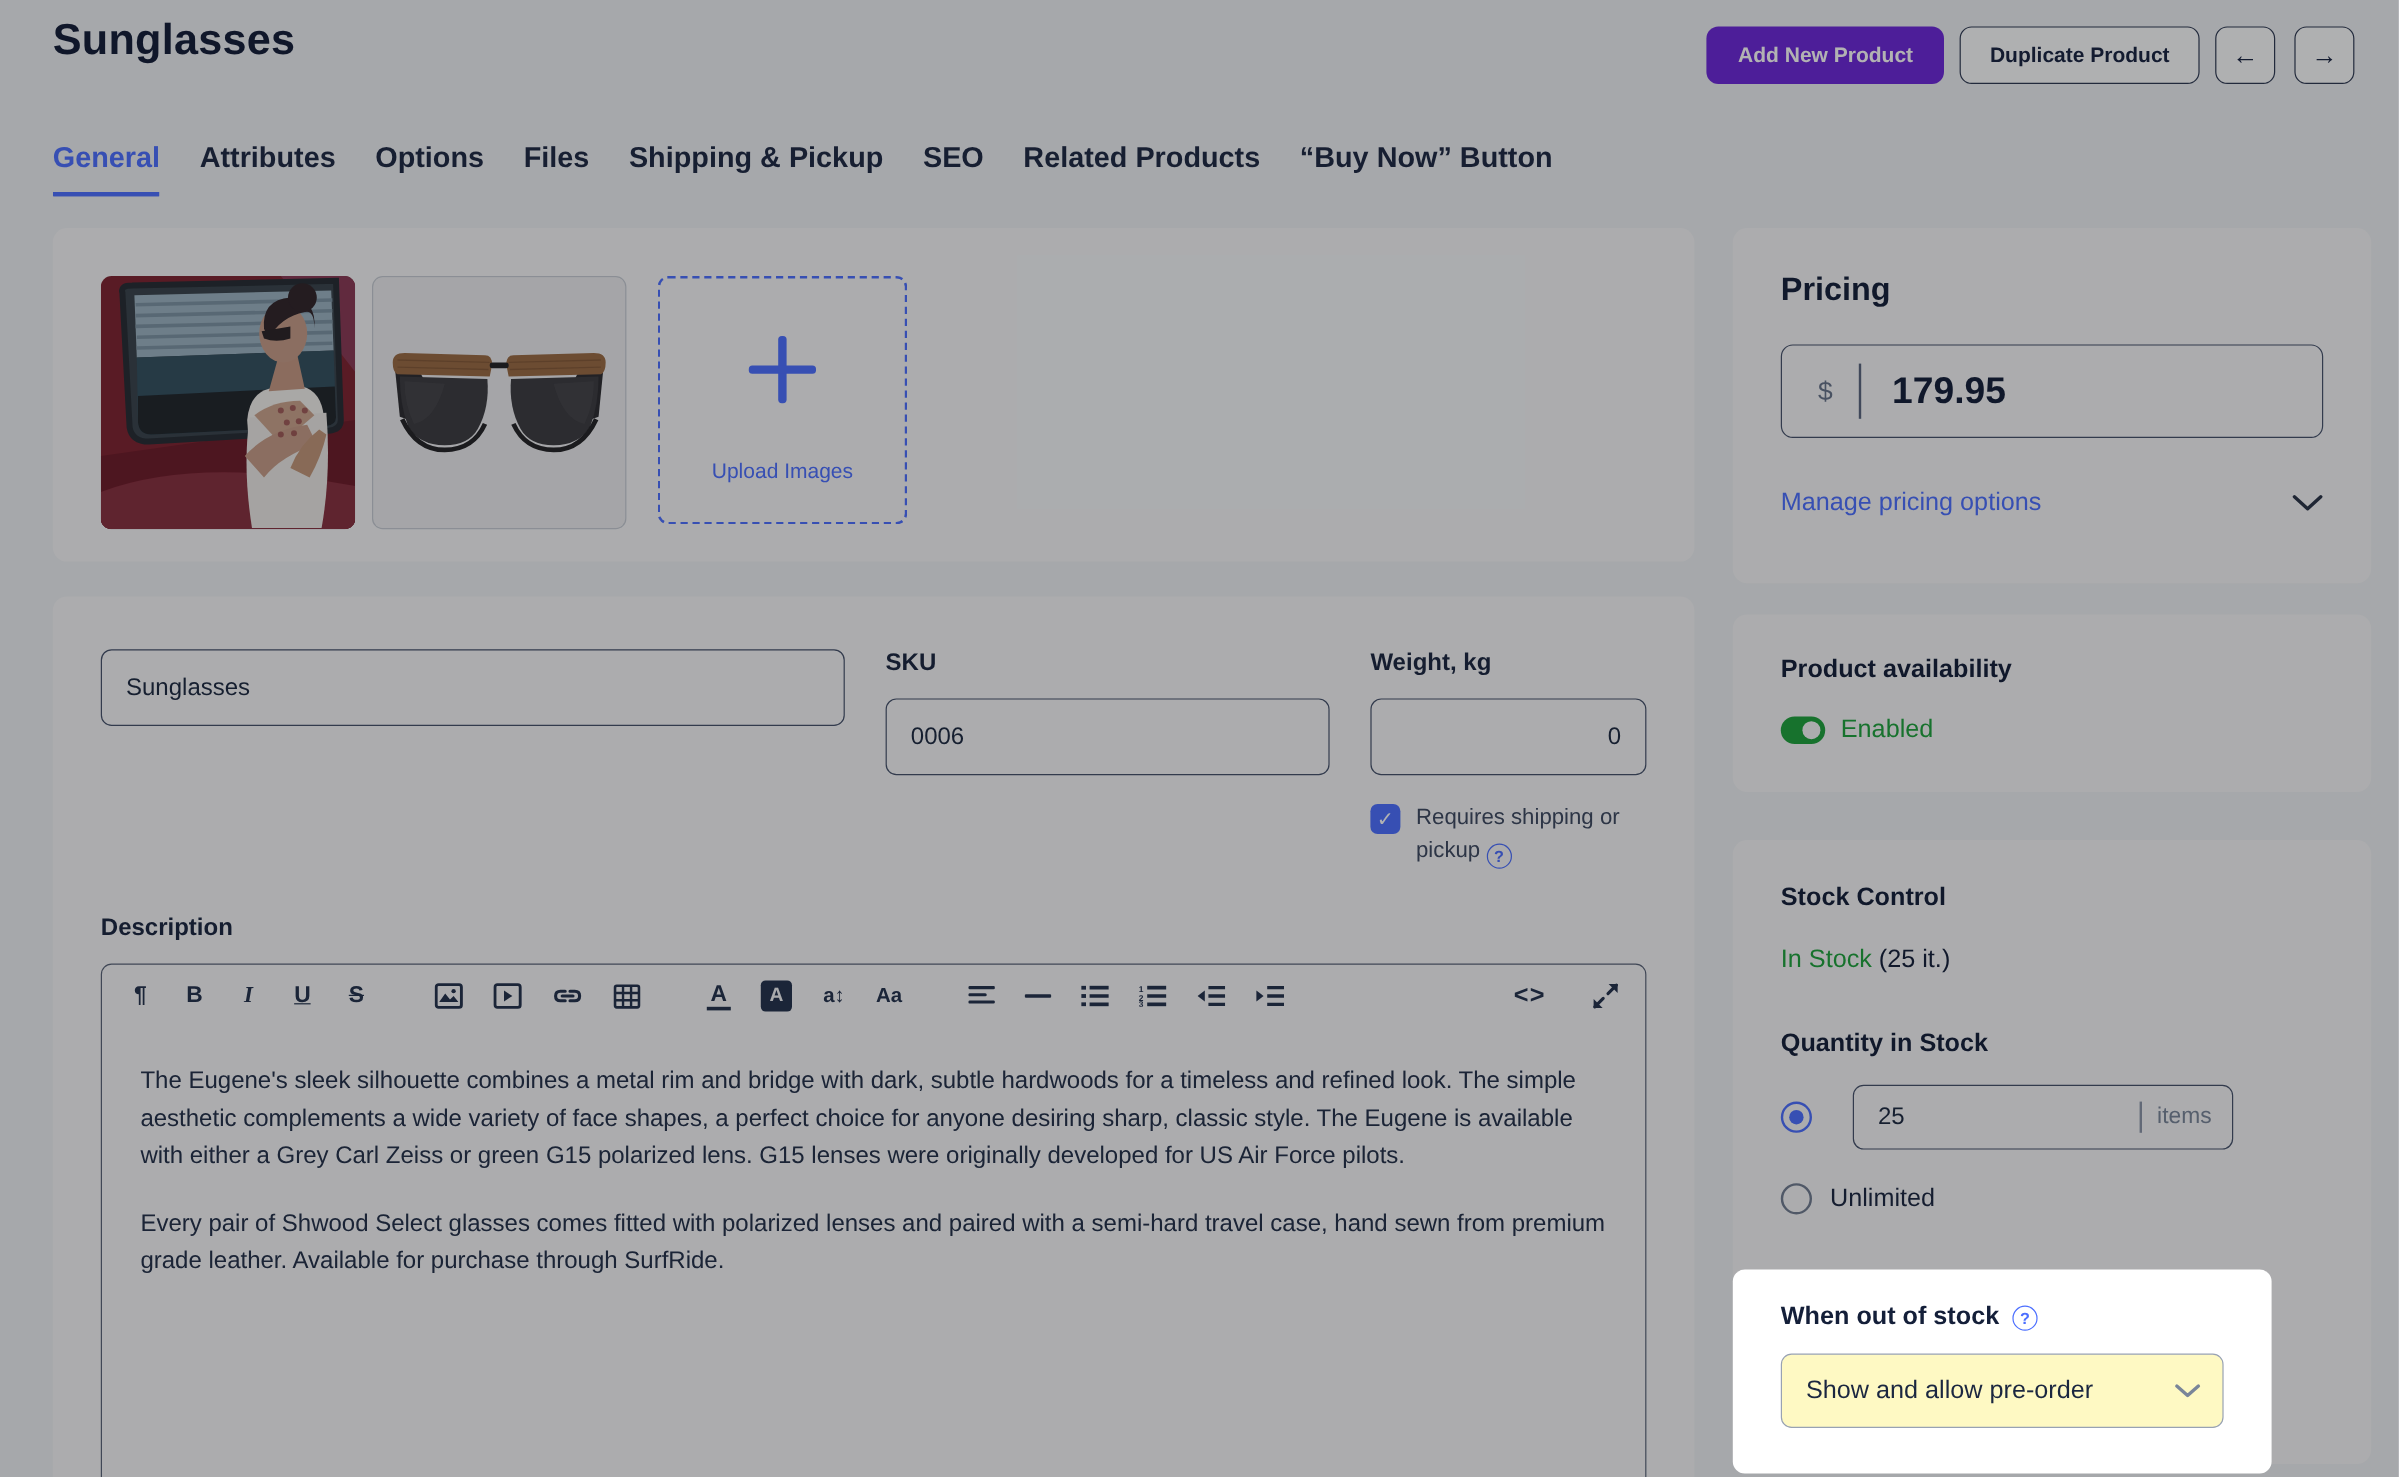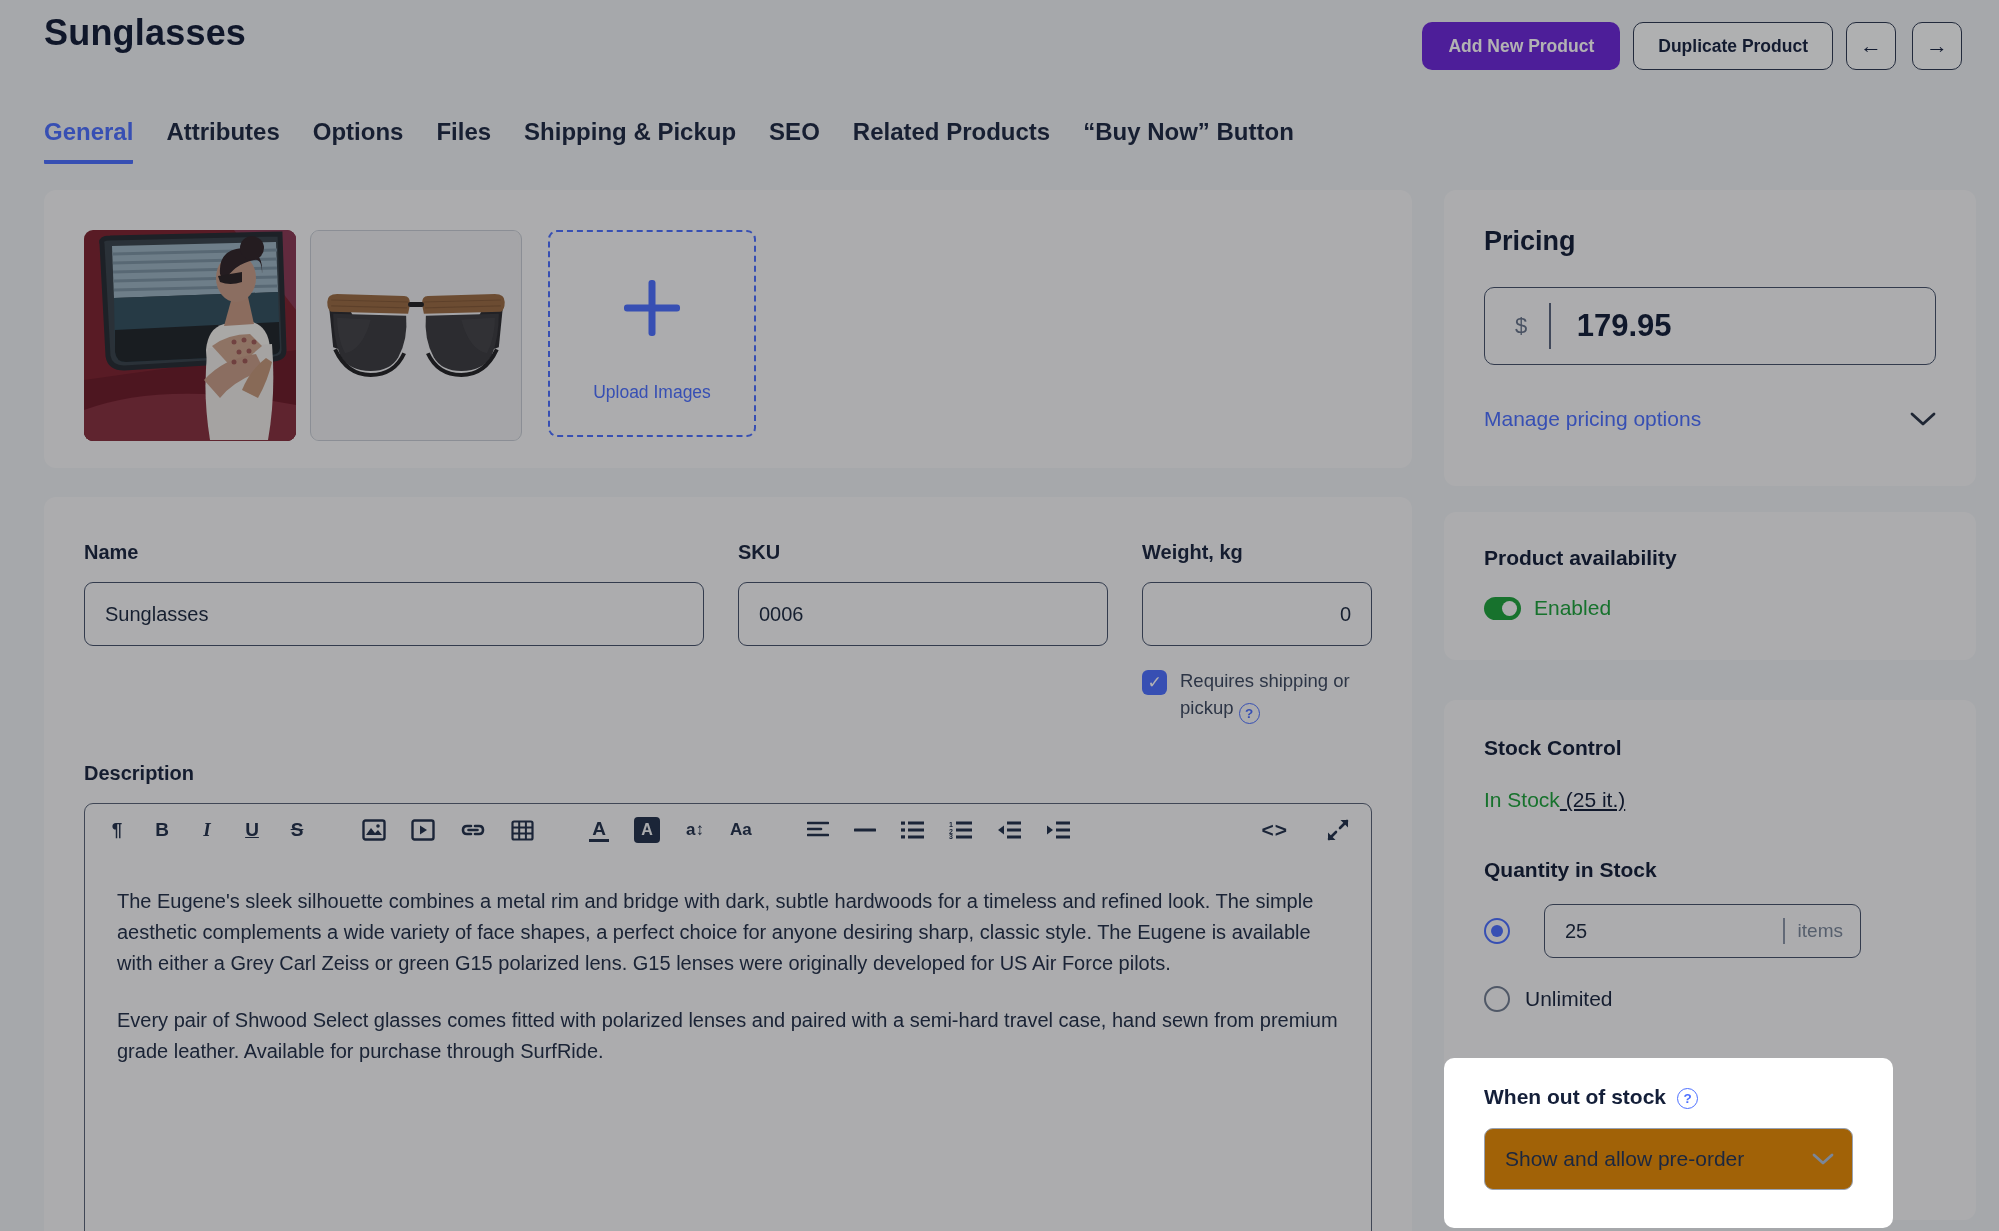--- a/index.html
+++ b/index.html
@@ -85,40 +85,40 @@
   .card-availability { margin-top:26px; height:148px; padding:34px 40px; }
   .sb-h3 { font-size:21px; font-weight:700; color:#141f39; }
   .toggle-row { margin-top:26px; display:flex; align-items:center; gap:13px; }
   .toggle { width:37px; height:23px; background:#1ea23c; border-radius:12px; position:relative; cursor:pointer; }
   .toggle::after { content:""; position:absolute; right:4px; top:4px; width:15px; height:15px;
                    background:#f6f7f8; border-radius:50%; }
   .status-on { color:#1ea23c; font-size:21px; }
   .card-stock { margin-top:40px; padding:36px 40px 40px; height:520px; }
   .instock-row { margin-top:28px; font-size:21px; }
   .instock { color:#1ea23c; }
-  .instock-count { color:#141f39;text-decoration:underline; }
+  .instock-count { color:#141f39; }
   .qty-label { margin-top:46px; }
   .qty-row { margin-top:22px; display:flex; align-items:center; gap:34px; }
   .radio { width:26px; height:26px; border-radius:50%; flex:0 0 auto; cursor:pointer; }
   .radio.on { border:2.5px solid #4c6fff; position:relative; }
   .radio.on::after { content:""; position:absolute; left:50%; top:50%; transform:translate(-50%,-50%);
                      width:12px; height:12px; border-radius:50%; background:#4c6fff; }
   .radio.off { border:2px solid #707c90; }
   .qty-box { width:317px; height:54px; border:1.5px solid #46526b; border-radius:9px; display:flex; align-items:center; }
   .qty-input { flex:1; min-width:0; border:none; background:transparent; outline:none; font-family:inherit;
                font-size:20px; color:#1c2940; padding:0 0 0 20px; }
   .qty-div { width:1.5px; height:26px; background:#8b95a8; margin-right:13px; }
   .qty-unit { color:#7a8699; font-size:19px; padding-right:17px; }
   .unlimited-row { margin-top:28px; display:flex; align-items:center; gap:15px; font-size:21px; color:#1b2740; }
   
   .spotlight { position:relative; z-index:60; margin:46px 0 0 -40px; width:449px; height:170px;
                background:#ffffff; border-radius:10px; padding:27px 0 0 40px; }
   .spot-head { display:flex; align-items:flex-end; gap:11px; font-size:21px; font-weight:700; color:#141f39; }
   .dropdown { margin-top:19px; width:369px; height:62px; border:1.5px solid #98a2b3; border-radius:9px;
-              background:#a16207; display:flex; align-items:center; justify-content:space-between;
+              background:#fef9c3; display:flex; align-items:center; justify-content:space-between;
               padding:0 18px 0 20px; cursor:pointer; }
   .dd-value { font-size:21px; color:#1b2740; }
   
   .dim-overlay { position:absolute; inset:0; background:rgba(8,10,14,0.315); z-index:50; pointer-events:none; }
 </style>
 </head>
 <body>
 
 <h1 class="page-title">Sunglasses</h1>
 
@@ -219,21 +219,20 @@
     </div>
     <div class="upload-box">
       <div class="plus"></div>
       <div class="upload-label">Upload Images</div>
     </div>
   </section>
 
   <section class="card card-form">
     <div class="field-row">
       <div class="fld-name">
-        <div class="fld-label">Name</div>
         <input class="text-input" type="text" value="Sunglasses" style="">
       </div>
       <div class="fld-sku">
         <div class="fld-label">SKU</div>
         <input class="text-input" type="text" value="0006" style="">
       </div>
       <div class="fld-weight">
         <div class="fld-label">Weight, kg</div>
         <input class="text-input right" type="text" value="0" style="">
         <div class="check-row">

